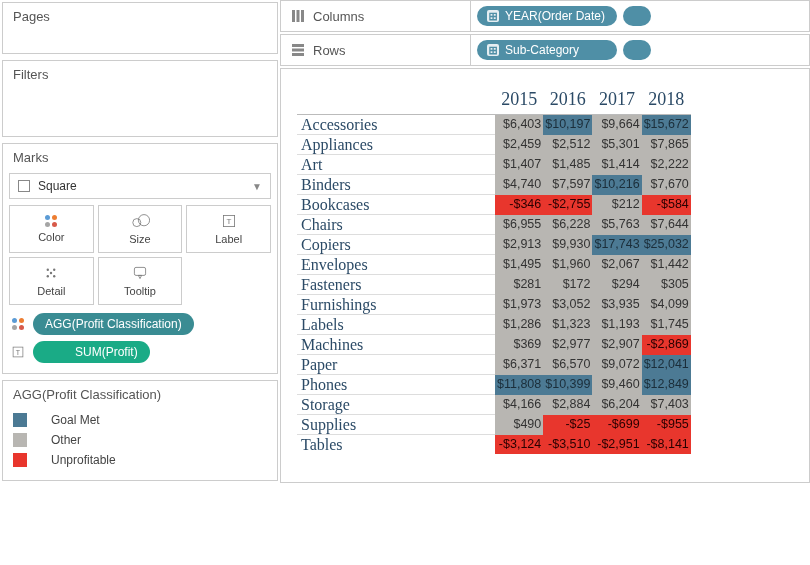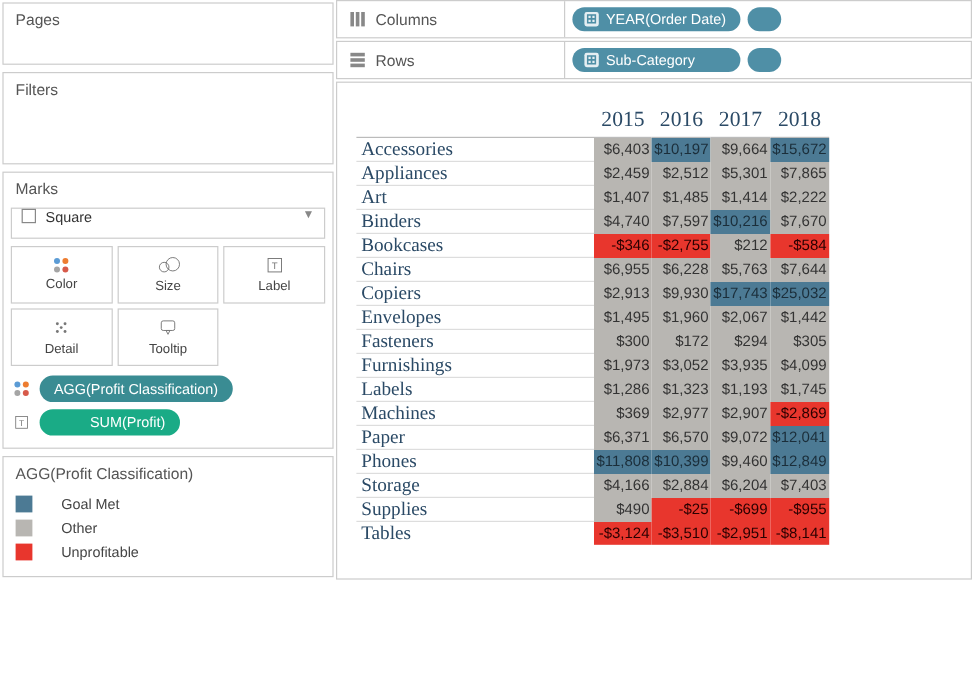--- a/index.html
+++ b/index.html
@@ -36,20 +36,21 @@
     color: #555;
   }
   .pages-panel { height: 58px; }
   .filters-panel { height: 86px; }
   .marks-panel .panel-title { padding-bottom: 8px; }
   .marktype {
     border: 1px solid #ccc;
     margin: 0 6px;
     height: 26px;
     display: flex;
+    align-items: center;
     padding: 0 8px;
     gap: 8px;
     position: relative;
   }
   .marktype .caret {
     margin-left: auto;
     color: #888;
     font-size: 10px;
   }
   .mark-grid {
@@ -411,21 +412,21 @@
               </tr>
               <tr>
                 <td class="rowhead">Envelopes</td>
                 <td class="cell c-other">$1,495</td>
                 <td class="cell c-other">$1,960</td>
                 <td class="cell c-other">$2,067</td>
                 <td class="cell c-other">$1,442</td>
               </tr>
               <tr>
                 <td class="rowhead">Fasteners</td>
-                <td class="cell c-other">$300</td>
+                <td class="cell c-other">$281</td>
                 <td class="cell c-other">$172</td>
                 <td class="cell c-other">$294</td>
                 <td class="cell c-other">$305</td>
               </tr>
               <tr>
                 <td class="rowhead">Furnishings</td>
                 <td class="cell c-other">$1,973</td>
                 <td class="cell c-other">$3,052</td>
                 <td class="cell c-other">$3,935</td>
                 <td class="cell c-other">$4,099</td>

